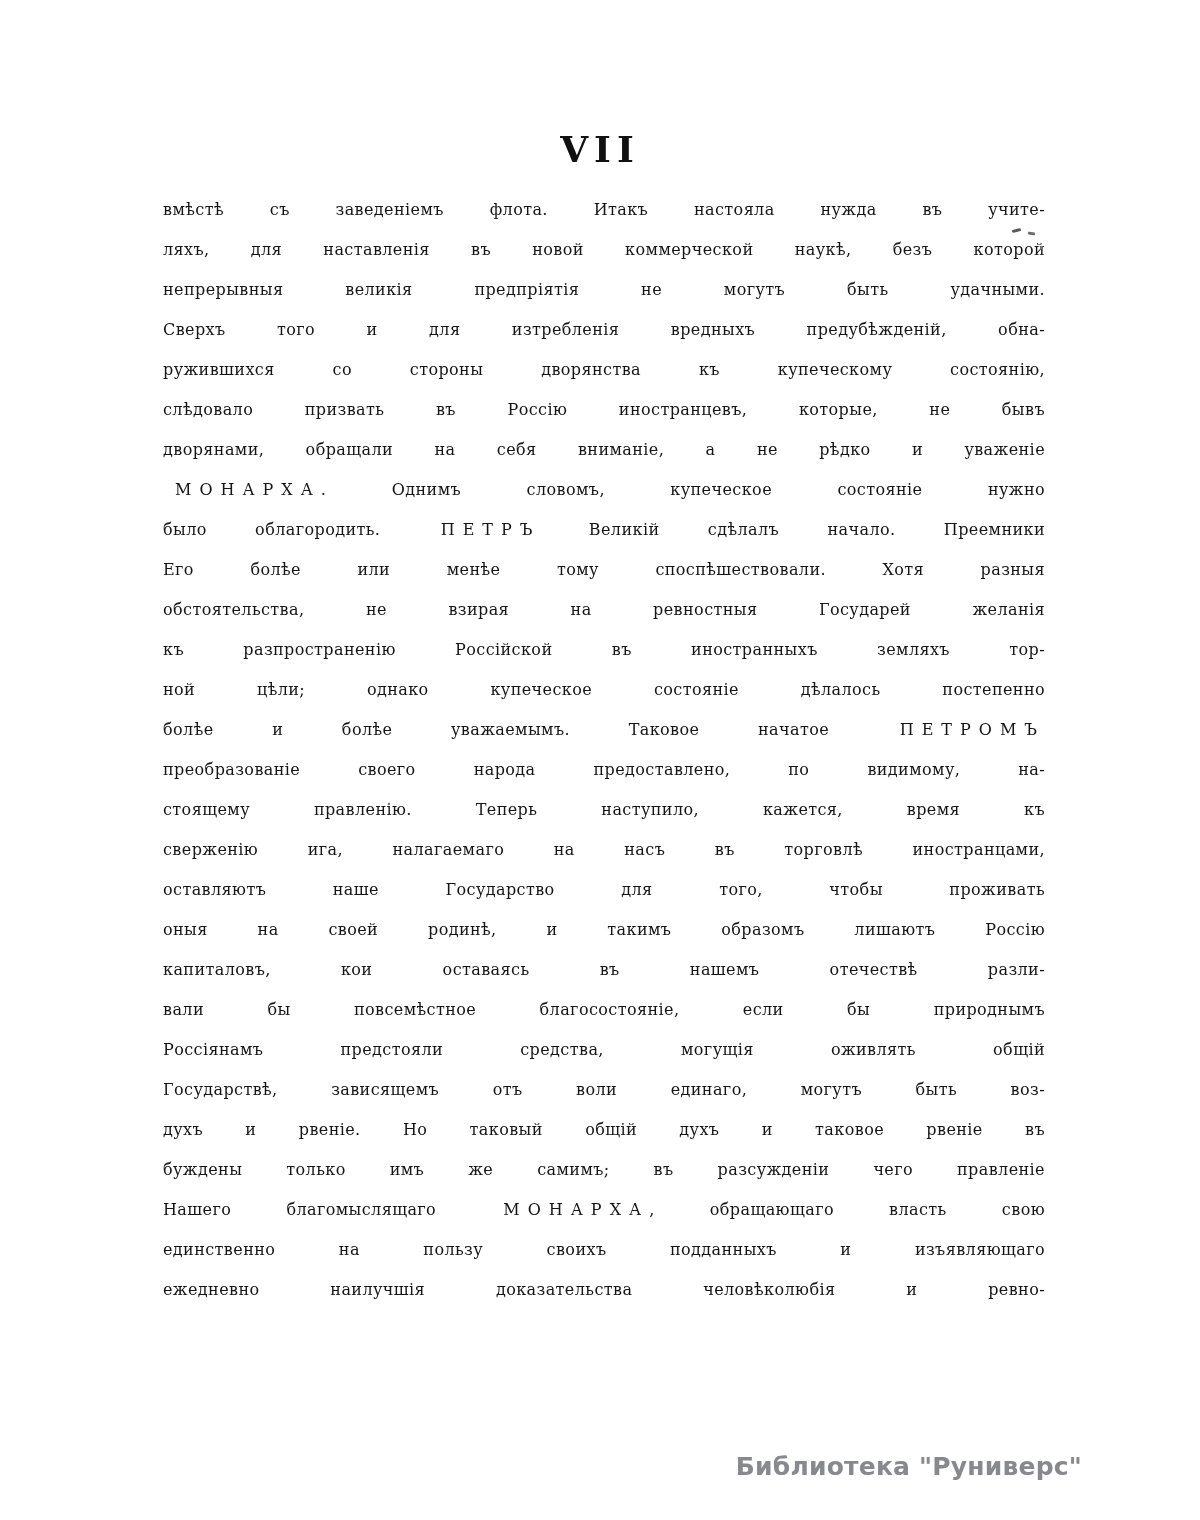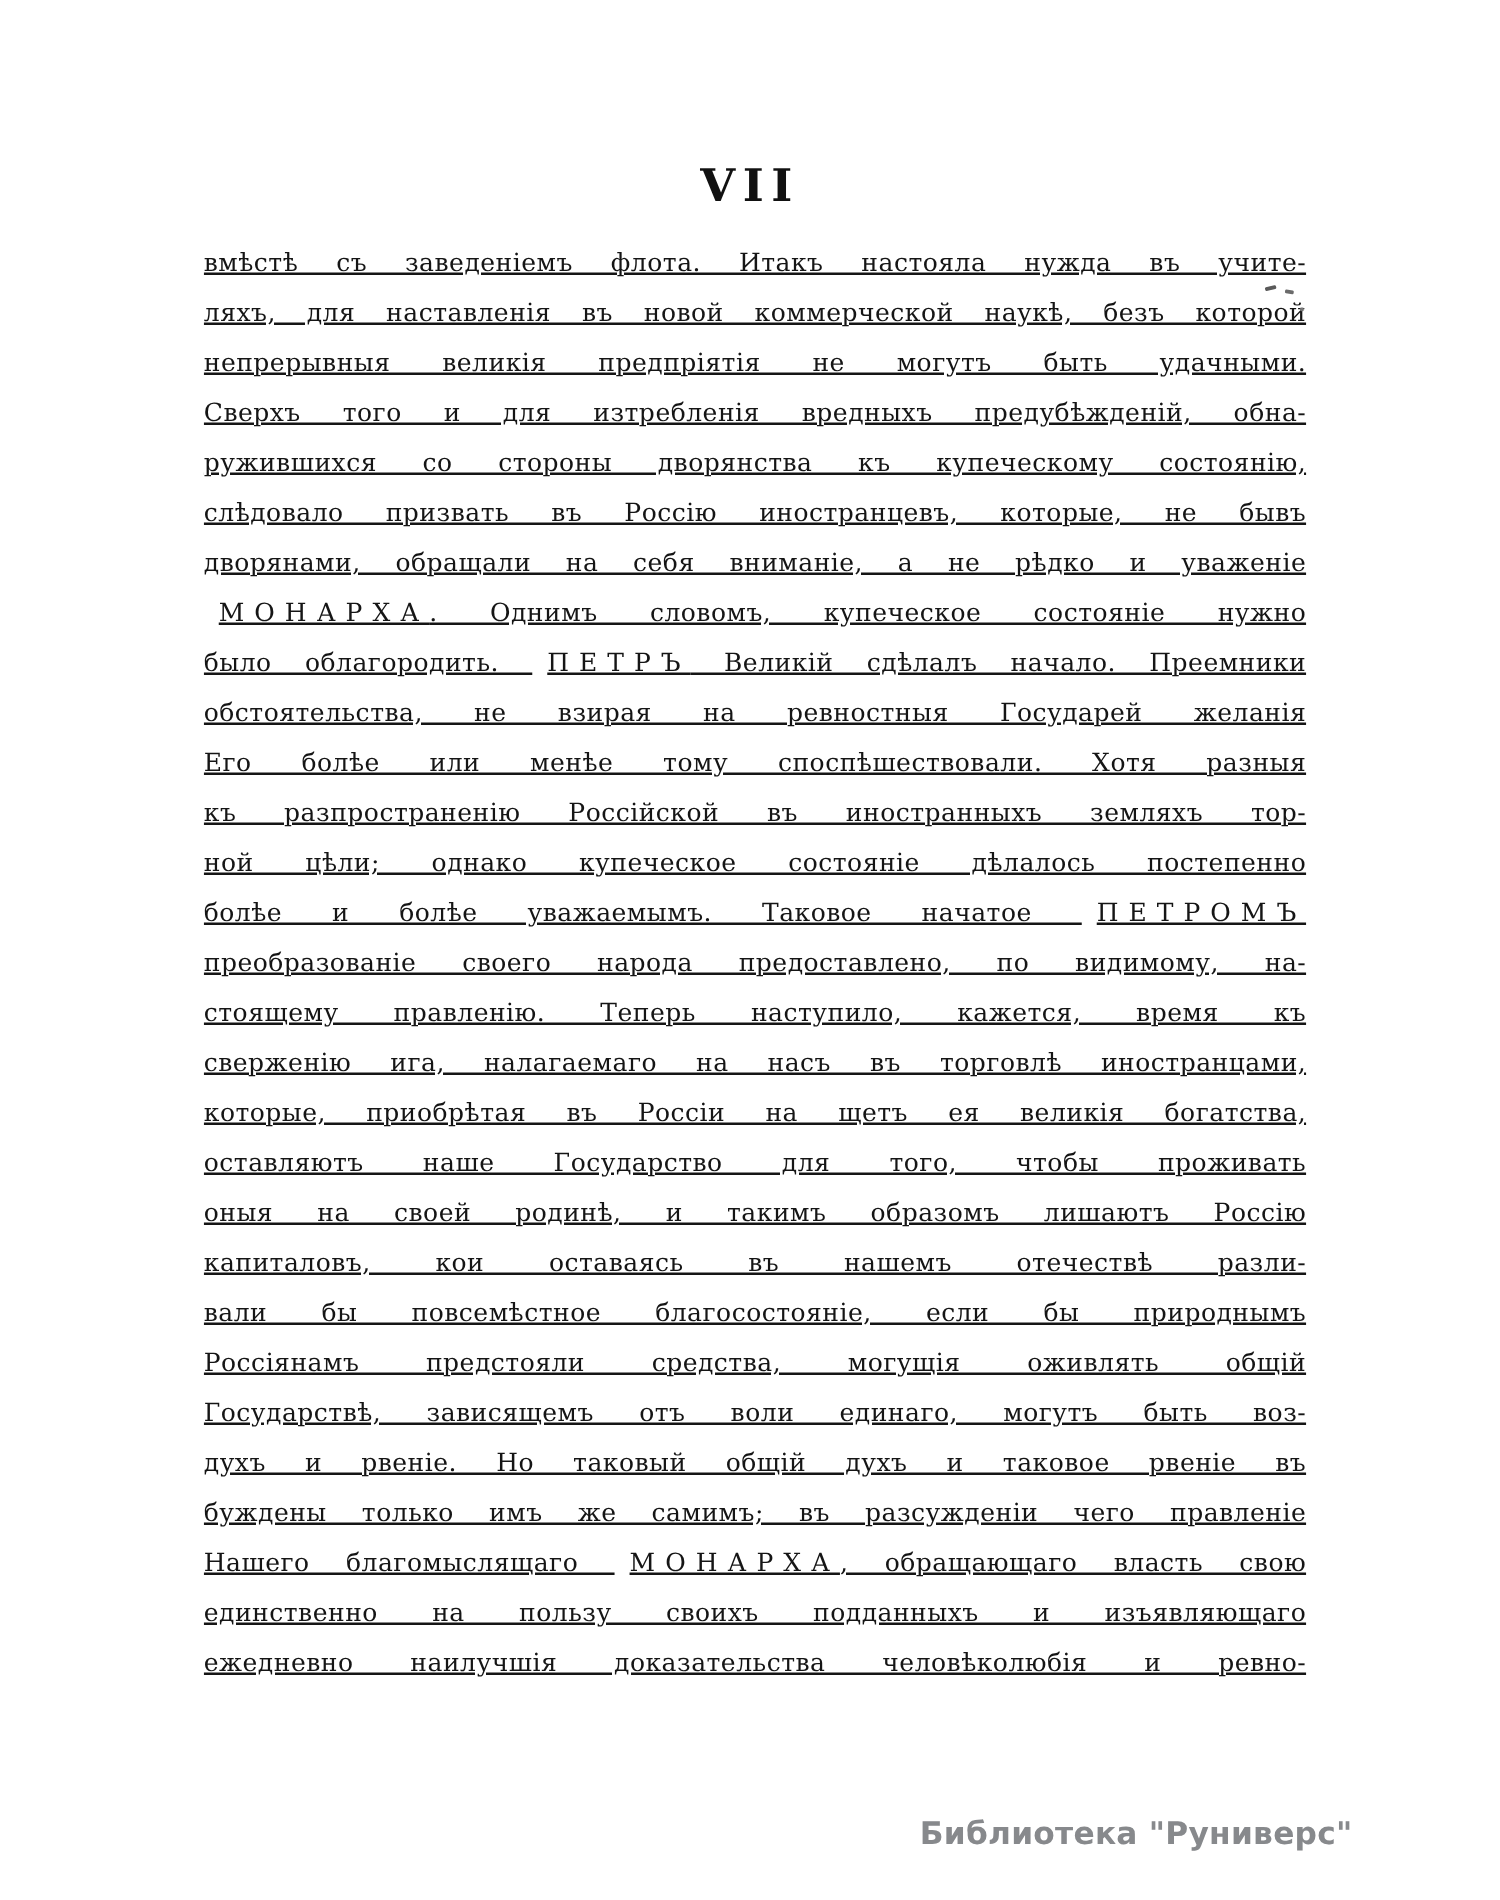--- a/index.html
+++ b/index.html
@@ -26,27 +26,26 @@
   }
   .text-block {
     position: absolute;
     top: 190px;
     left: 163px;
     width: 882px;
   }
   .line {
     height: 40px;
     line-height: 40px;
-    font-size: 20px;
+    font-size: 16px;
     letter-spacing: 0.4px;
     text-align: justify;
     text-align-last: justify;
     overflow: hidden;
     white-space: normal;
-    text-decoration: underline;
   }
   .spaced-caps {
     letter-spacing: 8px;
     font-weight: normal;
     margin-left: 12px;
   }
   .watermark {
     position: absolute;
     top: 1452px;
     right: 118px;
@@ -74,29 +73,28 @@
   <div class="text-block">
       <div class="line"><span>вмѣстѣ съ заведеніемъ флота. Итакъ настояла нужда въ учите-</span></div>
       <div class="line"><span>ляхъ, для наставленія въ новой коммерческой наукѣ, безъ которой</span></div>
       <div class="line"><span>непрерывныя великія предпріятія не могутъ быть удачными.</span></div>
       <div class="line"><span>Сверхъ того и для изтребленія вредныхъ предубѣжденій, обна-</span></div>
       <div class="line"><span>ружившихся со стороны дворянства къ купеческому состоянію,</span></div>
       <div class="line"><span>слѣдовало призвать въ Россію иностранцевъ, которые, не бывъ</span></div>
       <div class="line"><span>дворянами, обращали на себя вниманіе, а не рѣдко и уваженіе</span></div>
       <div class="line"><span class="spaced-caps">МОНАРХА</span><span>. Однимъ словомъ, купеческое состояніе нужно</span></div>
       <div class="line"><span>было облагородить. </span><span class="spaced-caps">ПЕТРЪ</span><span> Великій сдѣлалъ начало. Преемники</span></div>
+      <div class="line"><span>Его болѣе или менѣе тому споспѣшествовали. Хотя разныя</span></div>
       <div class="line"><span>обстоятельства, не взирая на ревностныя Государей желанія</span></div>
-      <div class="line"><span>Его болѣе или менѣе тому споспѣшествовали. Хотя разныя</span></div>
       <div class="line"><span>къ разпространенію Россійской въ иностранныхъ земляхъ тор-</span></div>
       <div class="line"><span>ной цѣли; однако купеческое состояніе дѣлалось постепенно</span></div>
       <div class="line"><span>болѣе и болѣе уважаемымъ. Таковое начатое </span><span class="spaced-caps">ПЕТРОМЪ</span></div>
       <div class="line"><span>преобразованіе своего народа предоставлено, по видимому, на-</span></div>
       <div class="line"><span>стоящему правленію. Теперь наступило, кажется, время къ</span></div>
       <div class="line"><span>сверженію ига, налагаемаго на насъ въ торговлѣ иностранцами,</span></div>
-      <div class="line"><span>которые, приобрѣтая въ Россіи на щетъ ея великія богатства,</span></div>
       <div class="line"><span>оставляютъ наше Государство для того, чтобы проживать</span></div>
       <div class="line"><span>оныя на своей родинѣ, и такимъ образомъ лишаютъ Россію</span></div>
       <div class="line"><span>капиталовъ, кои оставаясь въ нашемъ отечествѣ разли-</span></div>
       <div class="line"><span>вали бы повсемѣстное благосостояніе, если бы природнымъ</span></div>
       <div class="line"><span>Россіянамъ предстояли средства, могущія оживлять общій</span></div>
       <div class="line"><span>Государствѣ, зависящемъ отъ воли единаго, могутъ быть воз-</span></div>
       <div class="line"><span>духъ и рвеніе. Но таковый общій духъ и таковое рвеніе въ</span></div>
       <div class="line"><span>буждены только имъ же самимъ; въ разсужденіи чего правленіе</span></div>
       <div class="line"><span>Нашего благомыслящаго </span><span class="spaced-caps">МОНАРХА</span><span>, обращающаго власть свою</span></div>
       <div class="line"><span>единственно на пользу своихъ подданныхъ и изъявляющаго</span></div>

